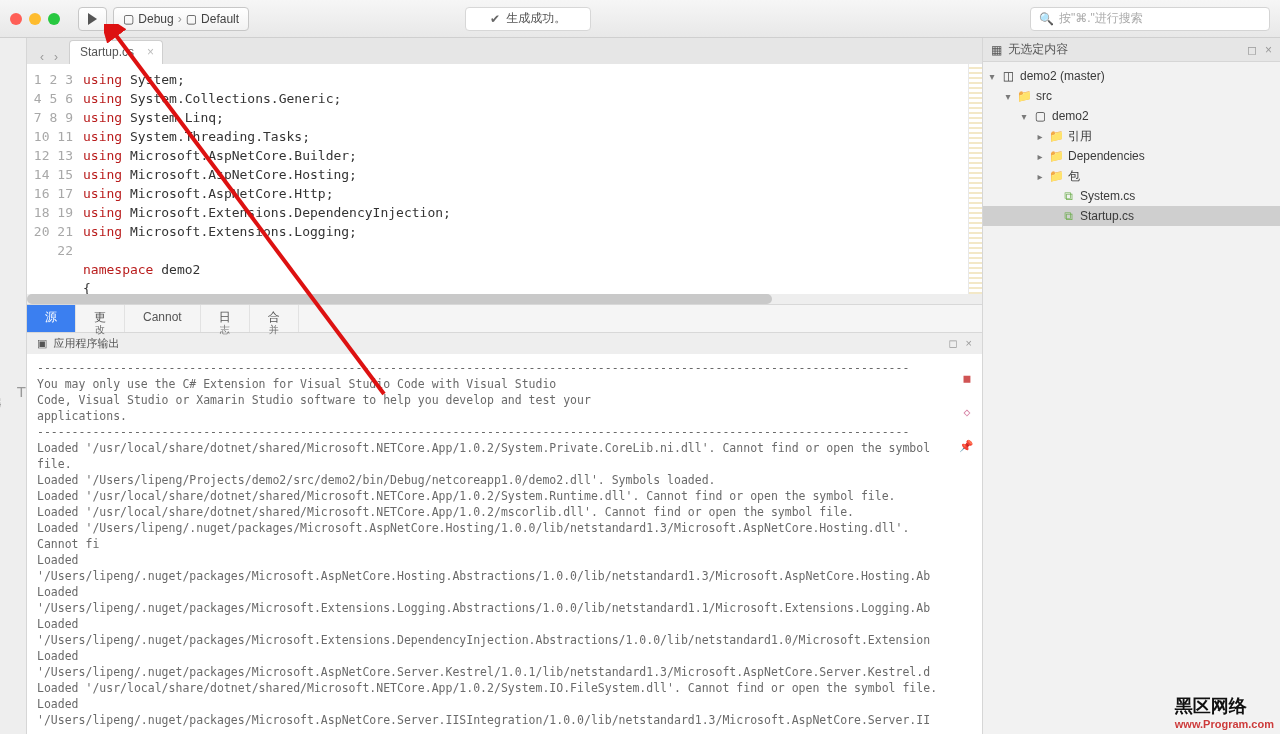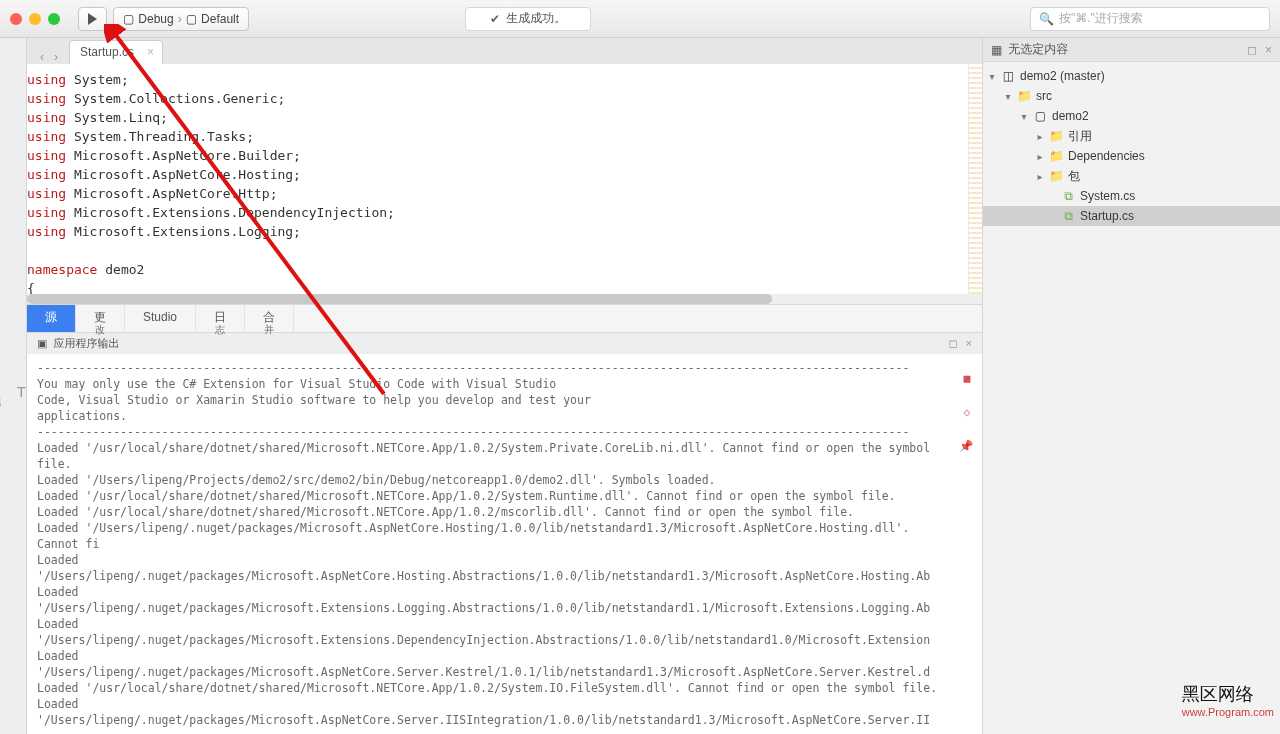--- a/index.html
+++ b/index.html
@@ -187,22 +187,22 @@
   padding-left: 6px; gap: 4px;
 }
 .tree .row.sel { background: #cfcfcf; }
 .tree .tw { width: 10px; text-align: center; color: #7a7a7a; font-size: 10px;}
 .tree .ico { width: 15px; text-align: center; }
 .folder { color: #5b8fd6; }
 .foldery { color: #d8b557; }
 .csicon { color: #6cae4c; }
 .csicon2 { color: #6cae4c; }
 .watermark {
-  position: absolute; right: 6px; bottom: 16px;
-  font-size: 11px; color: #cc3b3b; font-weight: normal;
+  position: absolute; right: 6px; bottom: 4px;
+  font-size: 11px; color: #cc3b3b; font-weight: bold;
   text-shadow: 0 0 4px #fff;
 }
 .watermark .big { font-size: 18px; color:#111; }
 .arrow {
   position: absolute;
   left: 104px; top: 24px;
   width: 300px; height: 400px;
   pointer-events: none;
 }
 </style>
@@ -248,20 +248,43 @@
     <div class="tabbar">
       <span class="navbtn">‹</span>
       <span class="navbtn">›</span>
       <div class="tab">
         <span>Startup.cs</span>
         <span class="close">×</span>
       </div>
     </div>
 
     <div class="editor">
+      <div class="gutter" id="gutter">1
+2
+3
+4
+5
+6
+7
+8
+9
+10
+11
+12
+13
+14
+15
+16
+17
+18
+19
+20
+21
+22
+</div>
       <div class="code" id="code"><span class="kw">using</span> System;
 <span class="kw">using</span> System.Collections.Generic;
 <span class="kw">using</span> System.Linq;
 <span class="kw">using</span> System.Threading.Tasks;
 <span class="kw">using</span> Microsoft.AspNetCore.Builder;
 <span class="kw">using</span> Microsoft.AspNetCore.Hosting;
 <span class="kw">using</span> Microsoft.AspNetCore.Http;
 <span class="kw">using</span> Microsoft.Extensions.DependencyInjection;
 <span class="kw">using</span> Microsoft.Extensions.Logging;
 
@@ -286,21 +309,21 @@
 
     <div class="mid-tabs">
       <div class="mtab active">
           <span>源</span>
         </div>
       <div class="mtab">
           <span>更</span>
           <span class="sub">改</span>
         </div>
       <div class="mtab">
-          <span>Studio</span>
+          <span>Cannot</span>
         </div>
       <div class="mtab">
           <span>日</span>
           <span class="sub">志</span>
         </div>
       <div class="mtab">
           <span>合</span>
           <span class="sub">并</span>
         </div>
     </div>

